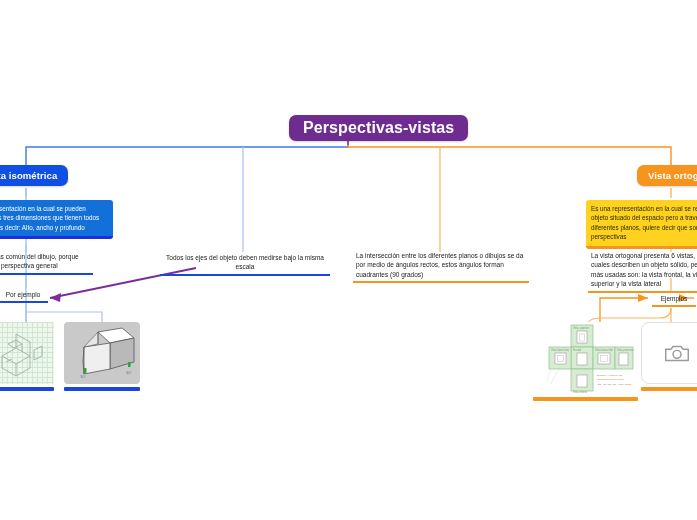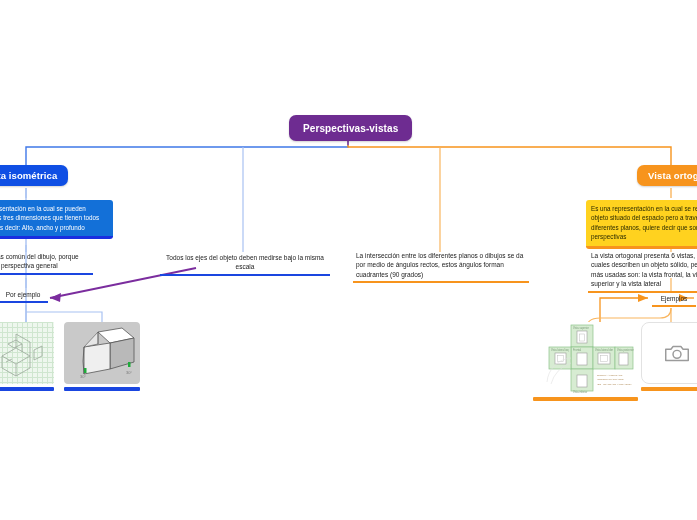--- a/index.html
+++ b/index.html
@@ -24,21 +24,21 @@
     color: #ffffff;
     font-weight: bold;
     display: flex;
     align-items: center;
     justify-content: center;
     white-space: nowrap;
     letter-spacing: .1px;
   }
   .pill-root {
     background: #6e2c91;
-    font-size: 10px;
+    font-size: 16px;
     padding: 0 14px;
     height: 26px;
     box-shadow: 0 1px 2px rgba(0,0,0,.18);
   }
   .pill-blue {
     background: #0f4fe4;
     font-size: 9.5px;
     padding: 0 11px;
     height: 21px;
     box-shadow: 0 1px 2px rgba(0,0,0,.18);

